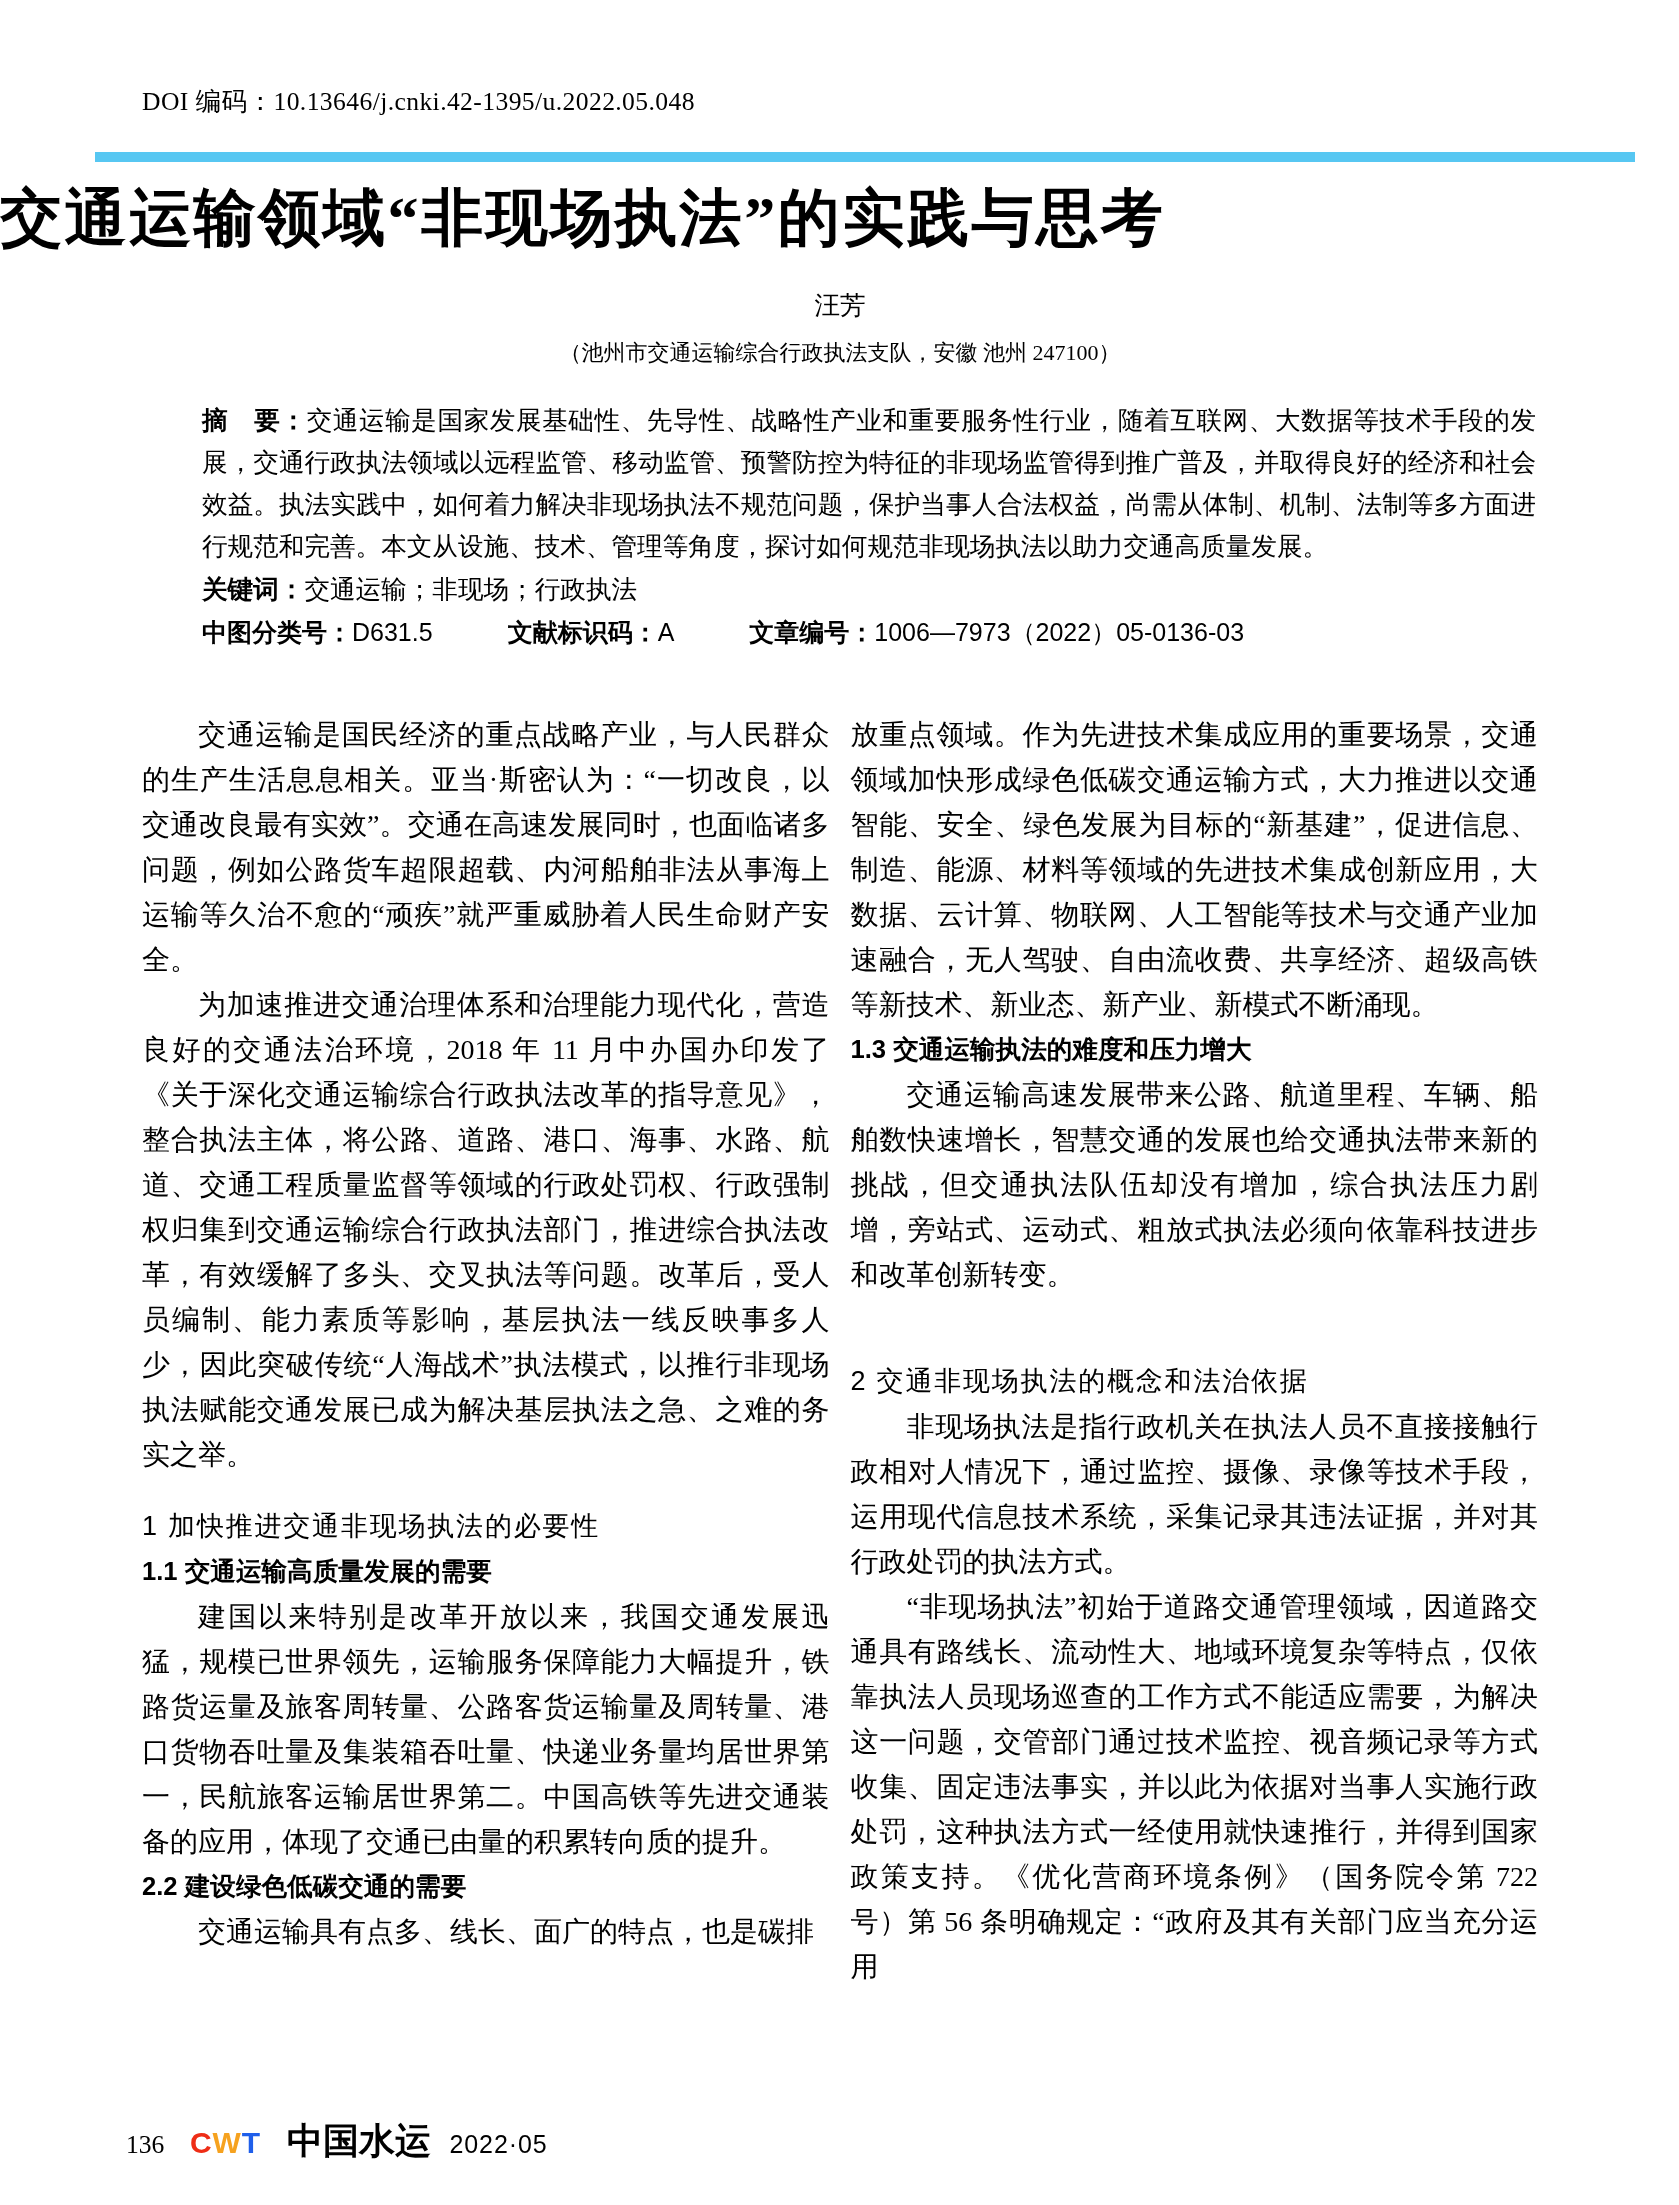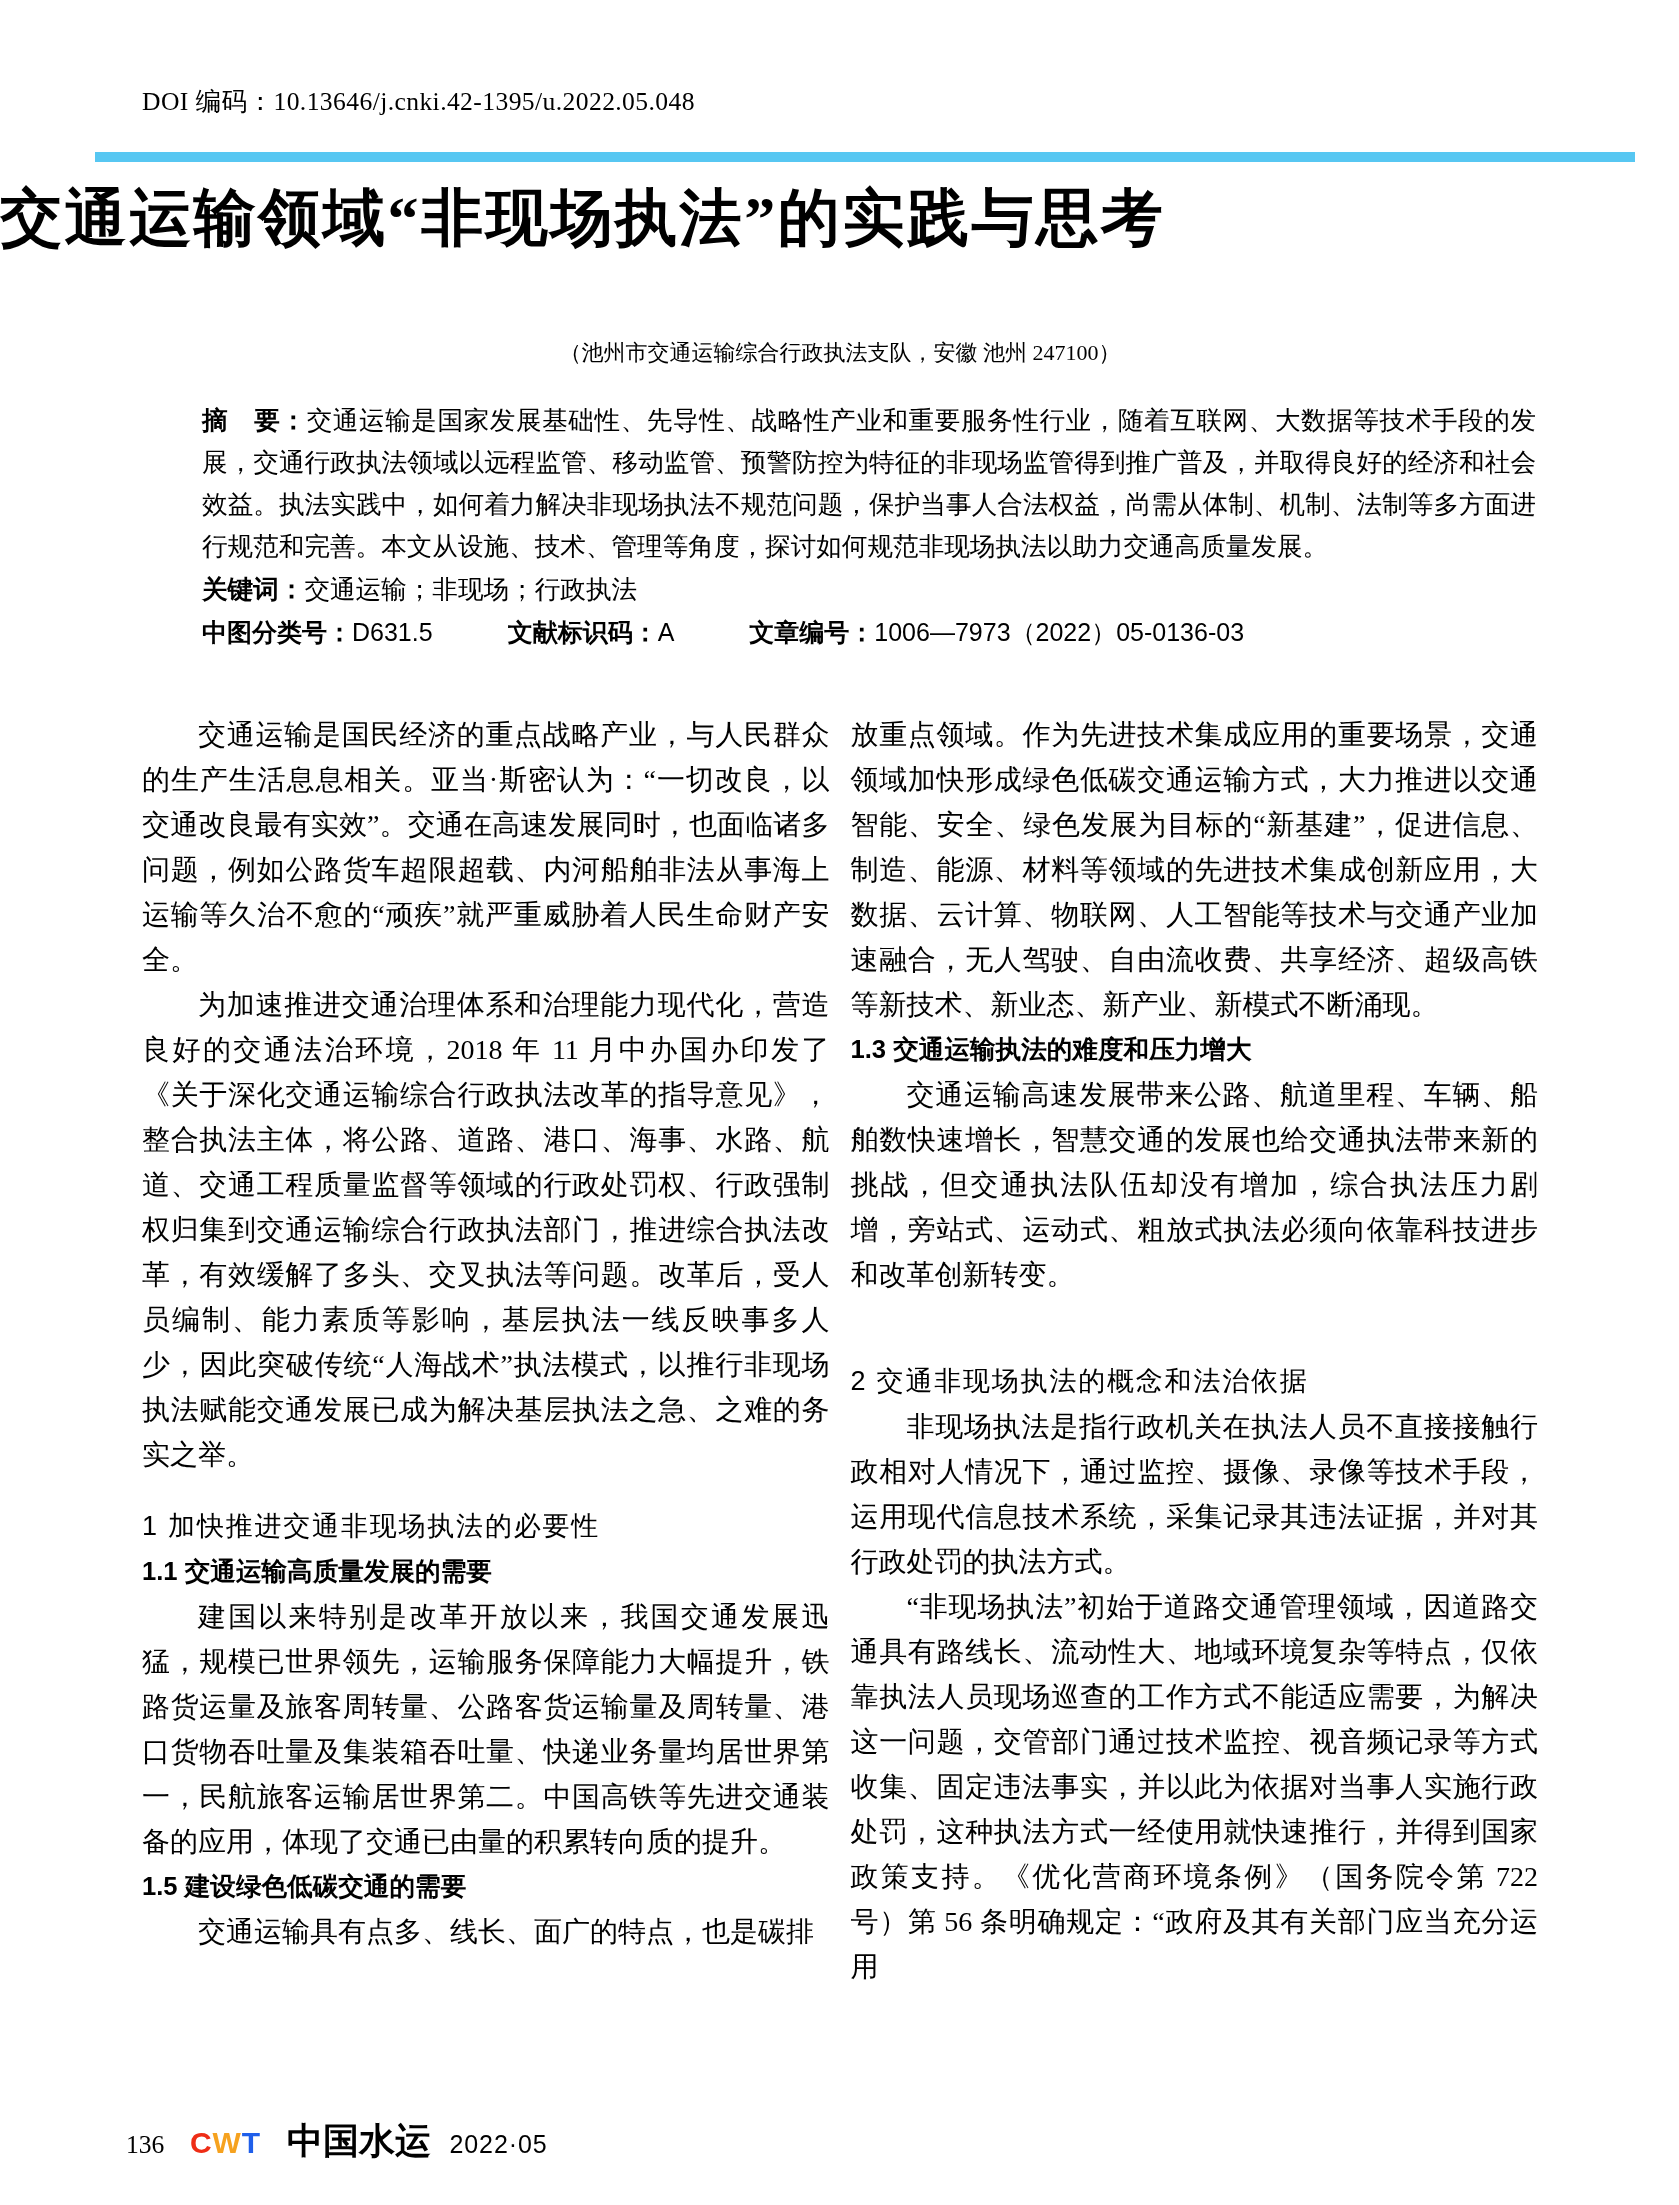--- a/index.html
+++ b/index.html
@@ -100,39 +100,40 @@
 <body>
 
 <div class="page">
 
   <div class="doi">DOI 编码：10.13646/j.cnki.42-1395/u.2022.05.048</div>
 
   <div class="rule"></div>
 
   <h1 class="title">交通运输领域“非现场执法”的实践与思考</h1>
 
+  <div class="author">汪芳</div>
 
   <div class="affil">（池州市交通运输综合行政执法支队，安徽 池州 247100）</div>
 
   <div class="front">
     <p class="abstract"><span class="lbl">摘　要：</span><span>交通运输是国家发展基础性、先导性、战略性产业和重要服务性行业，随着互联网、大数据等技术手段的发展，交通行政执法领域以远程监管、移动监管、预警防控为特征的非现场监管得到推广普及，并取得良好的经济和社会效益。执法实践中，如何着力解决非现场执法不规范问题，保护当事人合法权益，尚需从体制、机制、法制等多方面进行规范和完善。本文从设施、技术、管理等角度，探讨如何规范非现场执法以助力交通高质量发展。</span></p>
     <p class="keywords"><span class="lbl">关键词：</span><span>交通运输；非现场；行政执法</span></p>
     <p class="meta">
       <span class="item"><span class="lbl">中图分类号：</span><span>D631.5</span></span><span class="item"><span class="lbl">文献标识码：</span><span>A</span></span><span class="item"><span class="lbl">文章编号：</span><span>1006—7973（2022）05-0136-03</span></span>
     </p>
   </div>
 
   <div class="columns">
     <div class="col">
       <p class="ind">交通运输是国民经济的重点战略产业，与人民群众的生产生活息息相关。亚当·斯密认为：“一切改良，以交通改良最有实效”。交通在高速发展同时，也面临诸多问题，例如公路货车超限超载、内河船舶非法从事海上运输等久治不愈的“顽疾”就严重威胁着人民生命财产安全。</p>
       <p class="ind">为加速推进交通治理体系和治理能力现代化，营造良好的交通法治环境，2018 年 11 月中办国办印发了《关于深化交通运输综合行政执法改革的指导意见》，整合执法主体，将公路、道路、港口、海事、水路、航道、交通工程质量监督等领域的行政处罚权、行政强制权归集到交通运输综合行政执法部门，推进综合执法改革，有效缓解了多头、交叉执法等问题。改革后，受人员编制、能力素质等影响，基层执法一线反映事多人少，因此突破传统“人海战术”执法模式，以推行非现场执法赋能交通发展已成为解决基层执法之急、之难的务实之举。</p>
       <h2 class="h-sec">1 加快推进交通非现场执法的必要性</h2>
       <h3 class="h-sub">1.1 交通运输高质量发展的需要</h3>
       <p class="ind">建国以来特别是改革开放以来，我国交通发展迅猛，规模已世界领先，运输服务保障能力大幅提升，铁路货运量及旅客周转量、公路客货运输量及周转量、港口货物吞吐量及集装箱吞吐量、快递业务量均居世界第一，民航旅客运输居世界第二。中国高铁等先进交通装备的应用，体现了交通已由量的积累转向质的提升。</p>
-      <h3 class="h-sub">1.5 建设绿色低碳交通的需要</h3>
+      <h3 class="h-sub">2.2 建设绿色低碳交通的需要</h3>
       <p class="ind">交通运输具有点多、线长、面广的特点，也是碳排</p>
     </div>
     <div class="col">
       <p>放重点领域。作为先进技术集成应用的重要场景，交通领域加快形成绿色低碳交通运输方式，大力推进以交通智能、安全、绿色发展为目标的“新基建”，促进信息、制造、能源、材料等领域的先进技术集成创新应用，大数据、云计算、物联网、人工智能等技术与交通产业加速融合，无人驾驶、自由流收费、共享经济、超级高铁等新技术、新业态、新产业、新模式不断涌现。</p>
       <h3 class="h-sub">1.3 交通运输执法的难度和压力增大</h3>
       <p class="ind">交通运输高速发展带来公路、航道里程、车辆、船舶数快速增长，智慧交通的发展也给交通执法带来新的挑战，但交通执法队伍却没有增加，综合执法压力剧增，旁站式、运动式、粗放式执法必须向依靠科技进步和改革创新转变。</p>
       <h2 class="h-sec space">2 交通非现场执法的概念和法治依据</h2>
       <p class="ind">非现场执法是指行政机关在执法人员不直接接触行政相对人情况下，通过监控、摄像、录像等技术手段，运用现代信息技术系统，采集记录其违法证据，并对其行政处罚的执法方式。</p>
       <p class="ind">“非现场执法”初始于道路交通管理领域，因道路交通具有路线长、流动性大、地域环境复杂等特点，仅依靠执法人员现场巡查的工作方式不能适应需要，为解决这一问题，交管部门通过技术监控、视音频记录等方式收集、固定违法事实，并以此为依据对当事人实施行政处罚，这种执法方式一经使用就快速推行，并得到国家政策支持。《优化营商环境条例》（国务院令第 722 号）第 56 条明确规定：“政府及其有关部门应当充分运用</p>
     </div>

